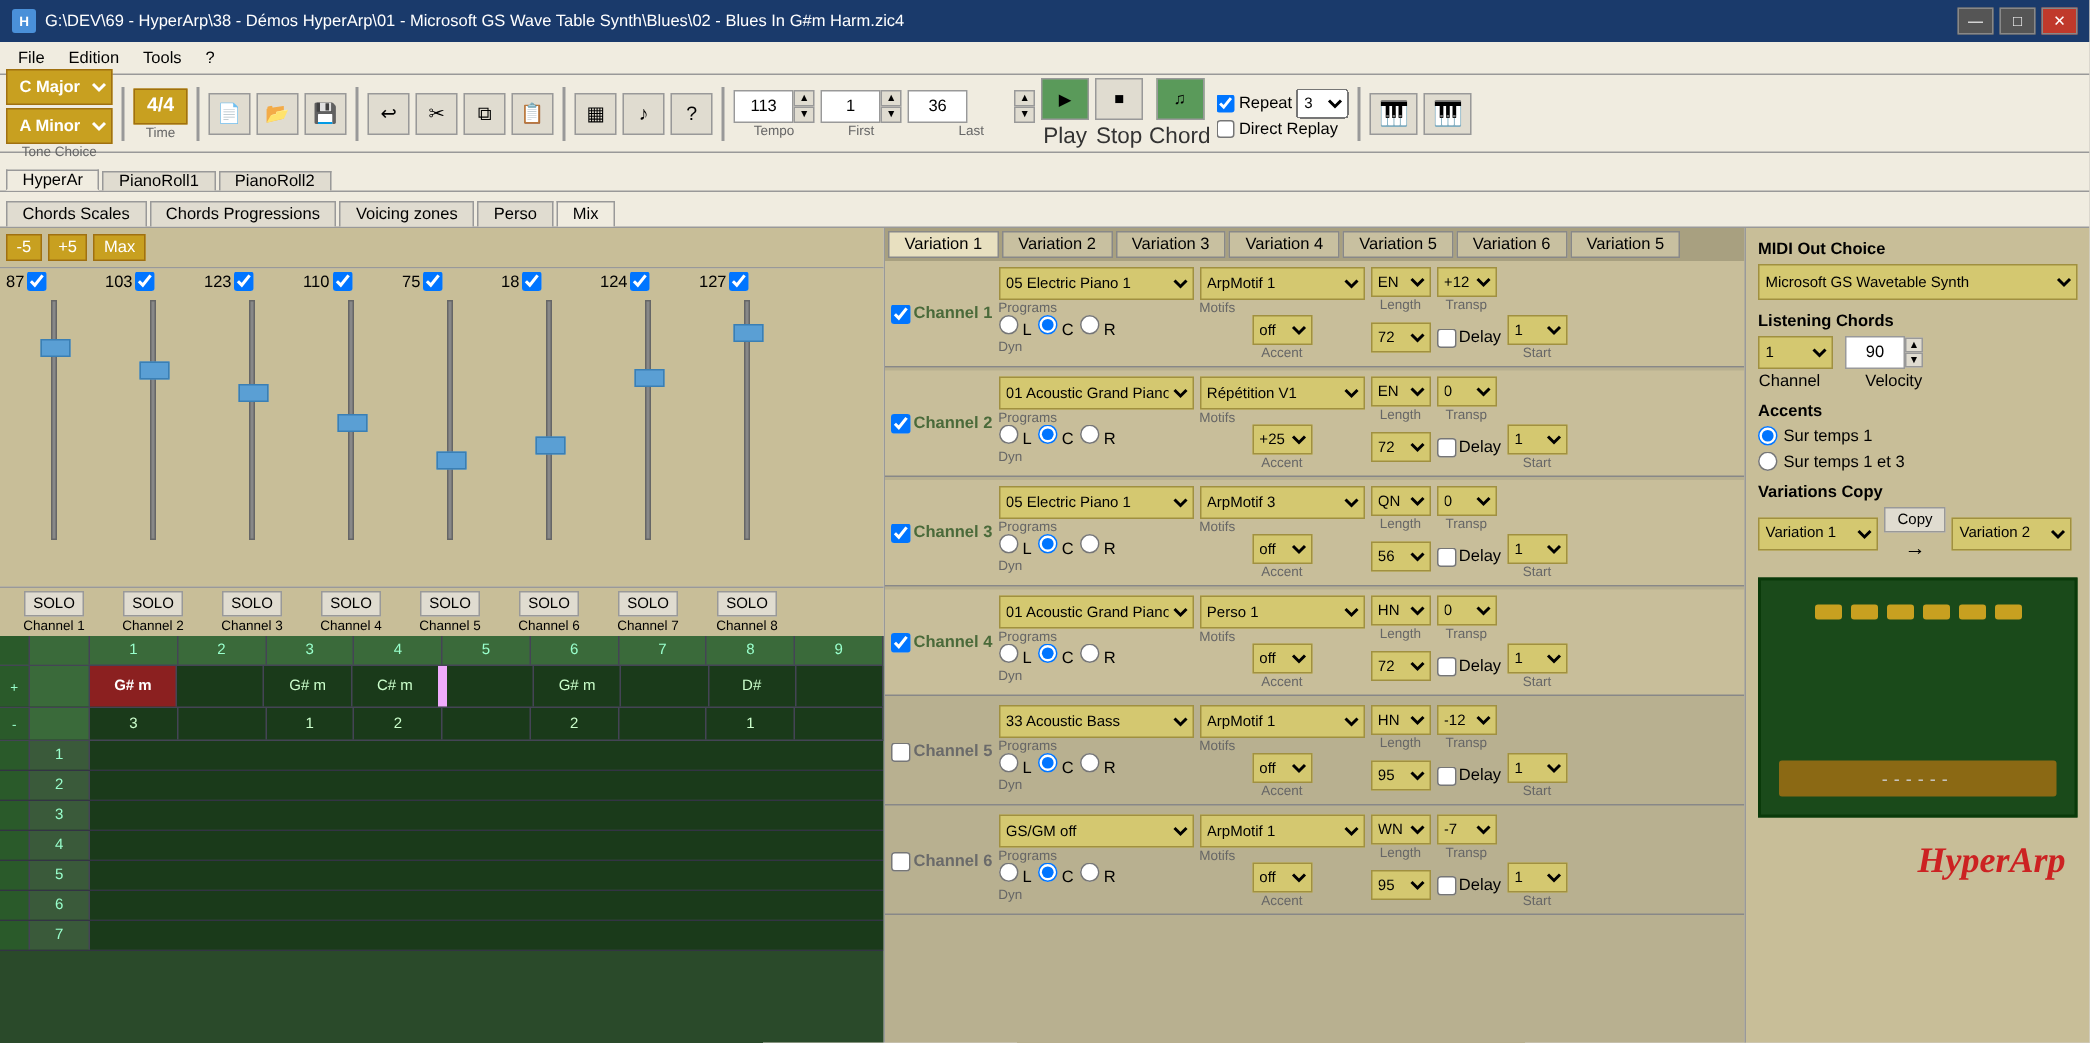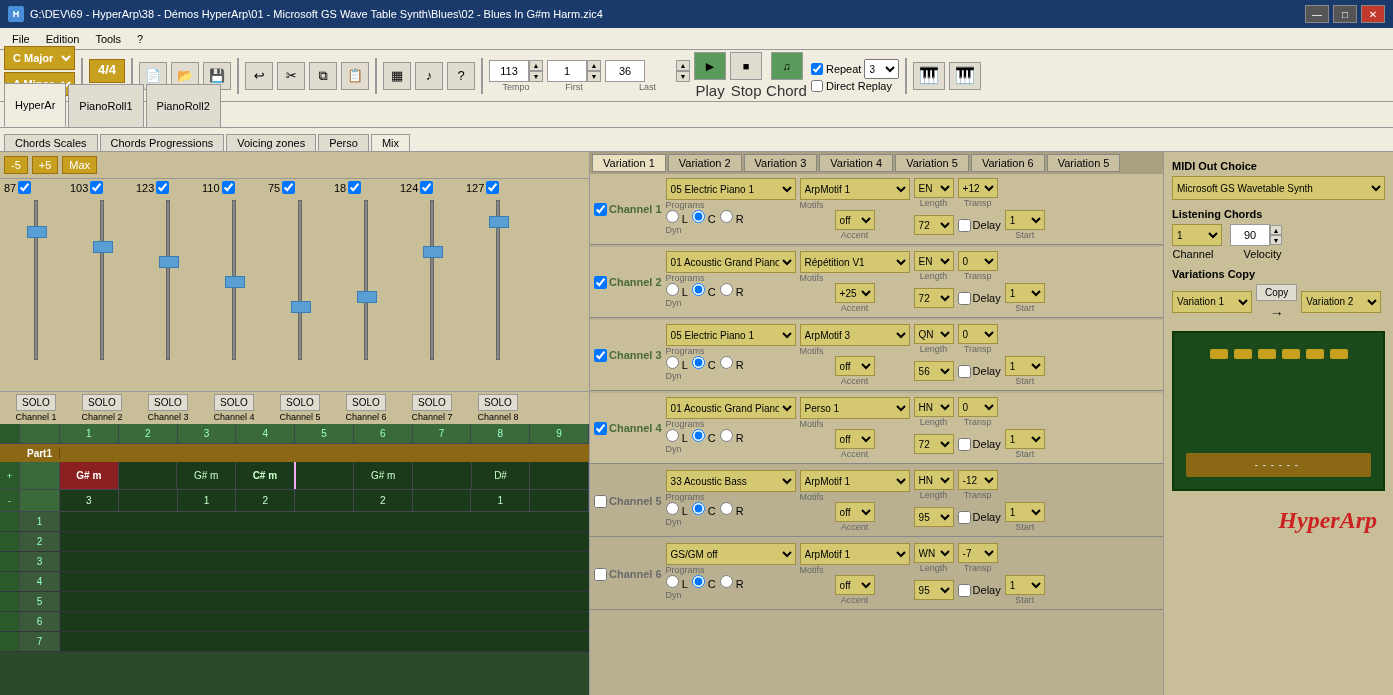--- a/index.html
+++ b/index.html
@@ -36,21 +36,21 @@
     .transport-icon.play { background: #e0dcd0; }
     .transport-icon.stop { background: #e0dcd0; }
     .transport-icon.chord { background: #e0dcd0; }
     .transport-label { font-size: 15px; color: #333; }
     .repeat-group { display: flex; flex-direction: column; align-items: flex-start; gap: 1px; }
     .repeat-row { display: flex; align-items: center; gap: 3px; }
     .checkbox { width: 12px; height: 12px; }
     
     
     .tab-bar { background: #f0ece0; border-bottom: 1px solid #999; height: 26px; display: flex; align-items: flex-end; padding: 0 4px; }
-    .tab { padding: 15px 10px; border: 1px solid #999; border-bottom: none; background: #e0dcd0; cursor: pointer; font-size: 11px; margin-right: 2px; }
+    .tab { padding: 0 10px; border: 1px solid #999; border-bottom: none; background: #e0dcd0; cursor: pointer; font-size: 11px; margin-right: 2px; }
     .tab.active { background: #f0ece0; border-bottom: 1px solid #f0ece0; }
     .subtab-bar { background: #f0ece0; border-bottom: 1px solid #999; height: 24px; display: flex; align-items: flex-end; padding: 0 4px; }
     .subtab { padding: 2px 10px; border: 1px solid #999; border-bottom: none; background: #e0dcd0; cursor: pointer; font-size: 11px; margin-right: 2px; }
     .subtab.active { background: #f0ece0; }
     
     
     .main-layout { display: flex; height: 575px; }
     
     
     .left-panel { width: 590px; background: #e8e4d8; border-right: 1px solid #999; display: flex; flex-direction: column; }
@@ -375,36 +375,31 @@
           <div style="flex:1;text-align:center;color:#9fc;font-size:10px;border-right:1px solid #445;display:flex;align-items:center;justify-content:center;">3</div>
           <div style="flex:1;text-align:center;color:#9fc;font-size:10px;border-right:1px solid #445;display:flex;align-items:center;justify-content:center;">4</div>
           <div style="flex:1;text-align:center;color:#9fc;font-size:10px;border-right:1px solid #445;display:flex;align-items:center;justify-content:center;">5</div>
           <div style="flex:1;text-align:center;color:#9fc;font-size:10px;border-right:1px solid #445;display:flex;align-items:center;justify-content:center;">6</div>
           <div style="flex:1;text-align:center;color:#9fc;font-size:10px;border-right:1px solid #445;display:flex;align-items:center;justify-content:center;">7</div>
           <div style="flex:1;text-align:center;color:#9fc;font-size:10px;border-right:1px solid #445;display:flex;align-items:center;justify-content:center;">8</div>
           <div style="flex:1;text-align:center;color:#9fc;font-size:10px;border-right:1px solid #445;display:flex;align-items:center;justify-content:center;">9</div>
         </div>
       </div>
 
-      <div style="display:flex;background:#8b6914;height:18px;align-items:center;">
-        <div style="width:20px;background:#7a5a10;border-right:1px solid #6a4a00;flex-shrink:0;"></div>
-        <div style="width:40px;background:#8b6914;border-right:1px solid #6a4a00;display:flex;align-items:center;justify-content:center;color:white;font-size:10px;font-weight:bold;">Part1</div>
-        <div style="flex:1;background:#8b6914;"></div>
-      </div>
 
       <div style="display:flex;height:28px;border-bottom:1px solid #445;background:#1a3a1a;">
         <div style="width:20px;background:#2a5a2a;border-right:1px solid #445;flex-shrink:0;display:flex;align-items:center;justify-content:center;">
           <span style="color:#9fc;font-size:9px;">+</span>
         </div>
         <div style="width:40px;background:#3a6a3a;border-right:1px solid #445;display:flex;align-items:center;justify-content:center;color:#9fc;font-size:10px;"></div>
         <div style="flex:1;display:flex;">
           <div style="flex:1;border-right:1px solid #445;display:flex;align-items:center;justify-content:center;font-size:10px;font-weight:bold;background:#8b2020;color:white;">G# m</div>
           <div style="flex:1;border-right:1px solid #445;display:flex;align-items:center;justify-content:center;font-size:10px;"></div>
           <div style="flex:1;border-right:1px solid #445;display:flex;align-items:center;justify-content:center;font-size:10px;color:#cfc;">G# m</div>
-          <div style="flex:1;border-right:2px solid #f0abfc;display:flex;align-items:center;justify-content:center;font-size:10px;color:#cfc;font-weight:bold;">C# m</div>
+          <div style="flex:1;border-right:6px solid #f0abfc;display:flex;align-items:center;justify-content:center;font-size:10px;color:#cfc;">C# m</div>
           <div style="flex:1;border-right:1px solid #445;display:flex;align-items:center;justify-content:center;font-size:10px;"></div>
           <div style="flex:1;border-right:1px solid #445;display:flex;align-items:center;justify-content:center;font-size:10px;color:#cfc;">G# m</div>
           <div style="flex:1;border-right:1px solid #445;display:flex;align-items:center;justify-content:center;font-size:10px;"></div>
           <div style="flex:1;border-right:1px solid #445;display:flex;align-items:center;justify-content:center;font-size:10px;color:#cfc;">D#</div>
           <div style="flex:1;border-right:1px solid #445;display:flex;align-items:center;justify-content:center;font-size:10px;"></div>
         </div>
       </div>
 
       <div style="display:flex;height:22px;border-bottom:1px solid #445;background:#1a3a1a;">
         <div style="width:20px;background:#2a5a2a;border-right:1px solid #445;flex-shrink:0;">
@@ -890,20 +885,33 @@
             </div>
           </div>
           <div style="display:flex;gap:30px;font-size:10px;margin-top:2px;">
             <span>Channel</span>
             <span>Velocity</span>
           </div>
         </div>
       </div>
     </div>
 
+    <div class="accents-section">
+      <div class="section-title">Accents</div>
+      <div class="radio-group">
+        <div class="radio-item">
+          <input type="radio" name="accents" checked="" style="">
+          <span>Sur temps 1</span>
+        </div>
+        <div class="radio-item">
+          <input type="radio" name="accents" style="">
+          <span>Sur temps 1 et 3</span>
+        </div>
+      </div>
+    </div>
 
     <div class="variations-copy">
       <div class="section-title">Variations Copy</div>
       <div style="display:flex;align-items:center;gap:4px;margin-top:4px;flex-wrap:wrap;">
         <select class="copy-select">
           <option>Variation 1</option>
         </select>
         <div style="display:flex;flex-direction:column;align-items:center;gap:2px;">
           <div class="copy-btn">Copy</div>
           <span style="font-size:14px;">→</span>

